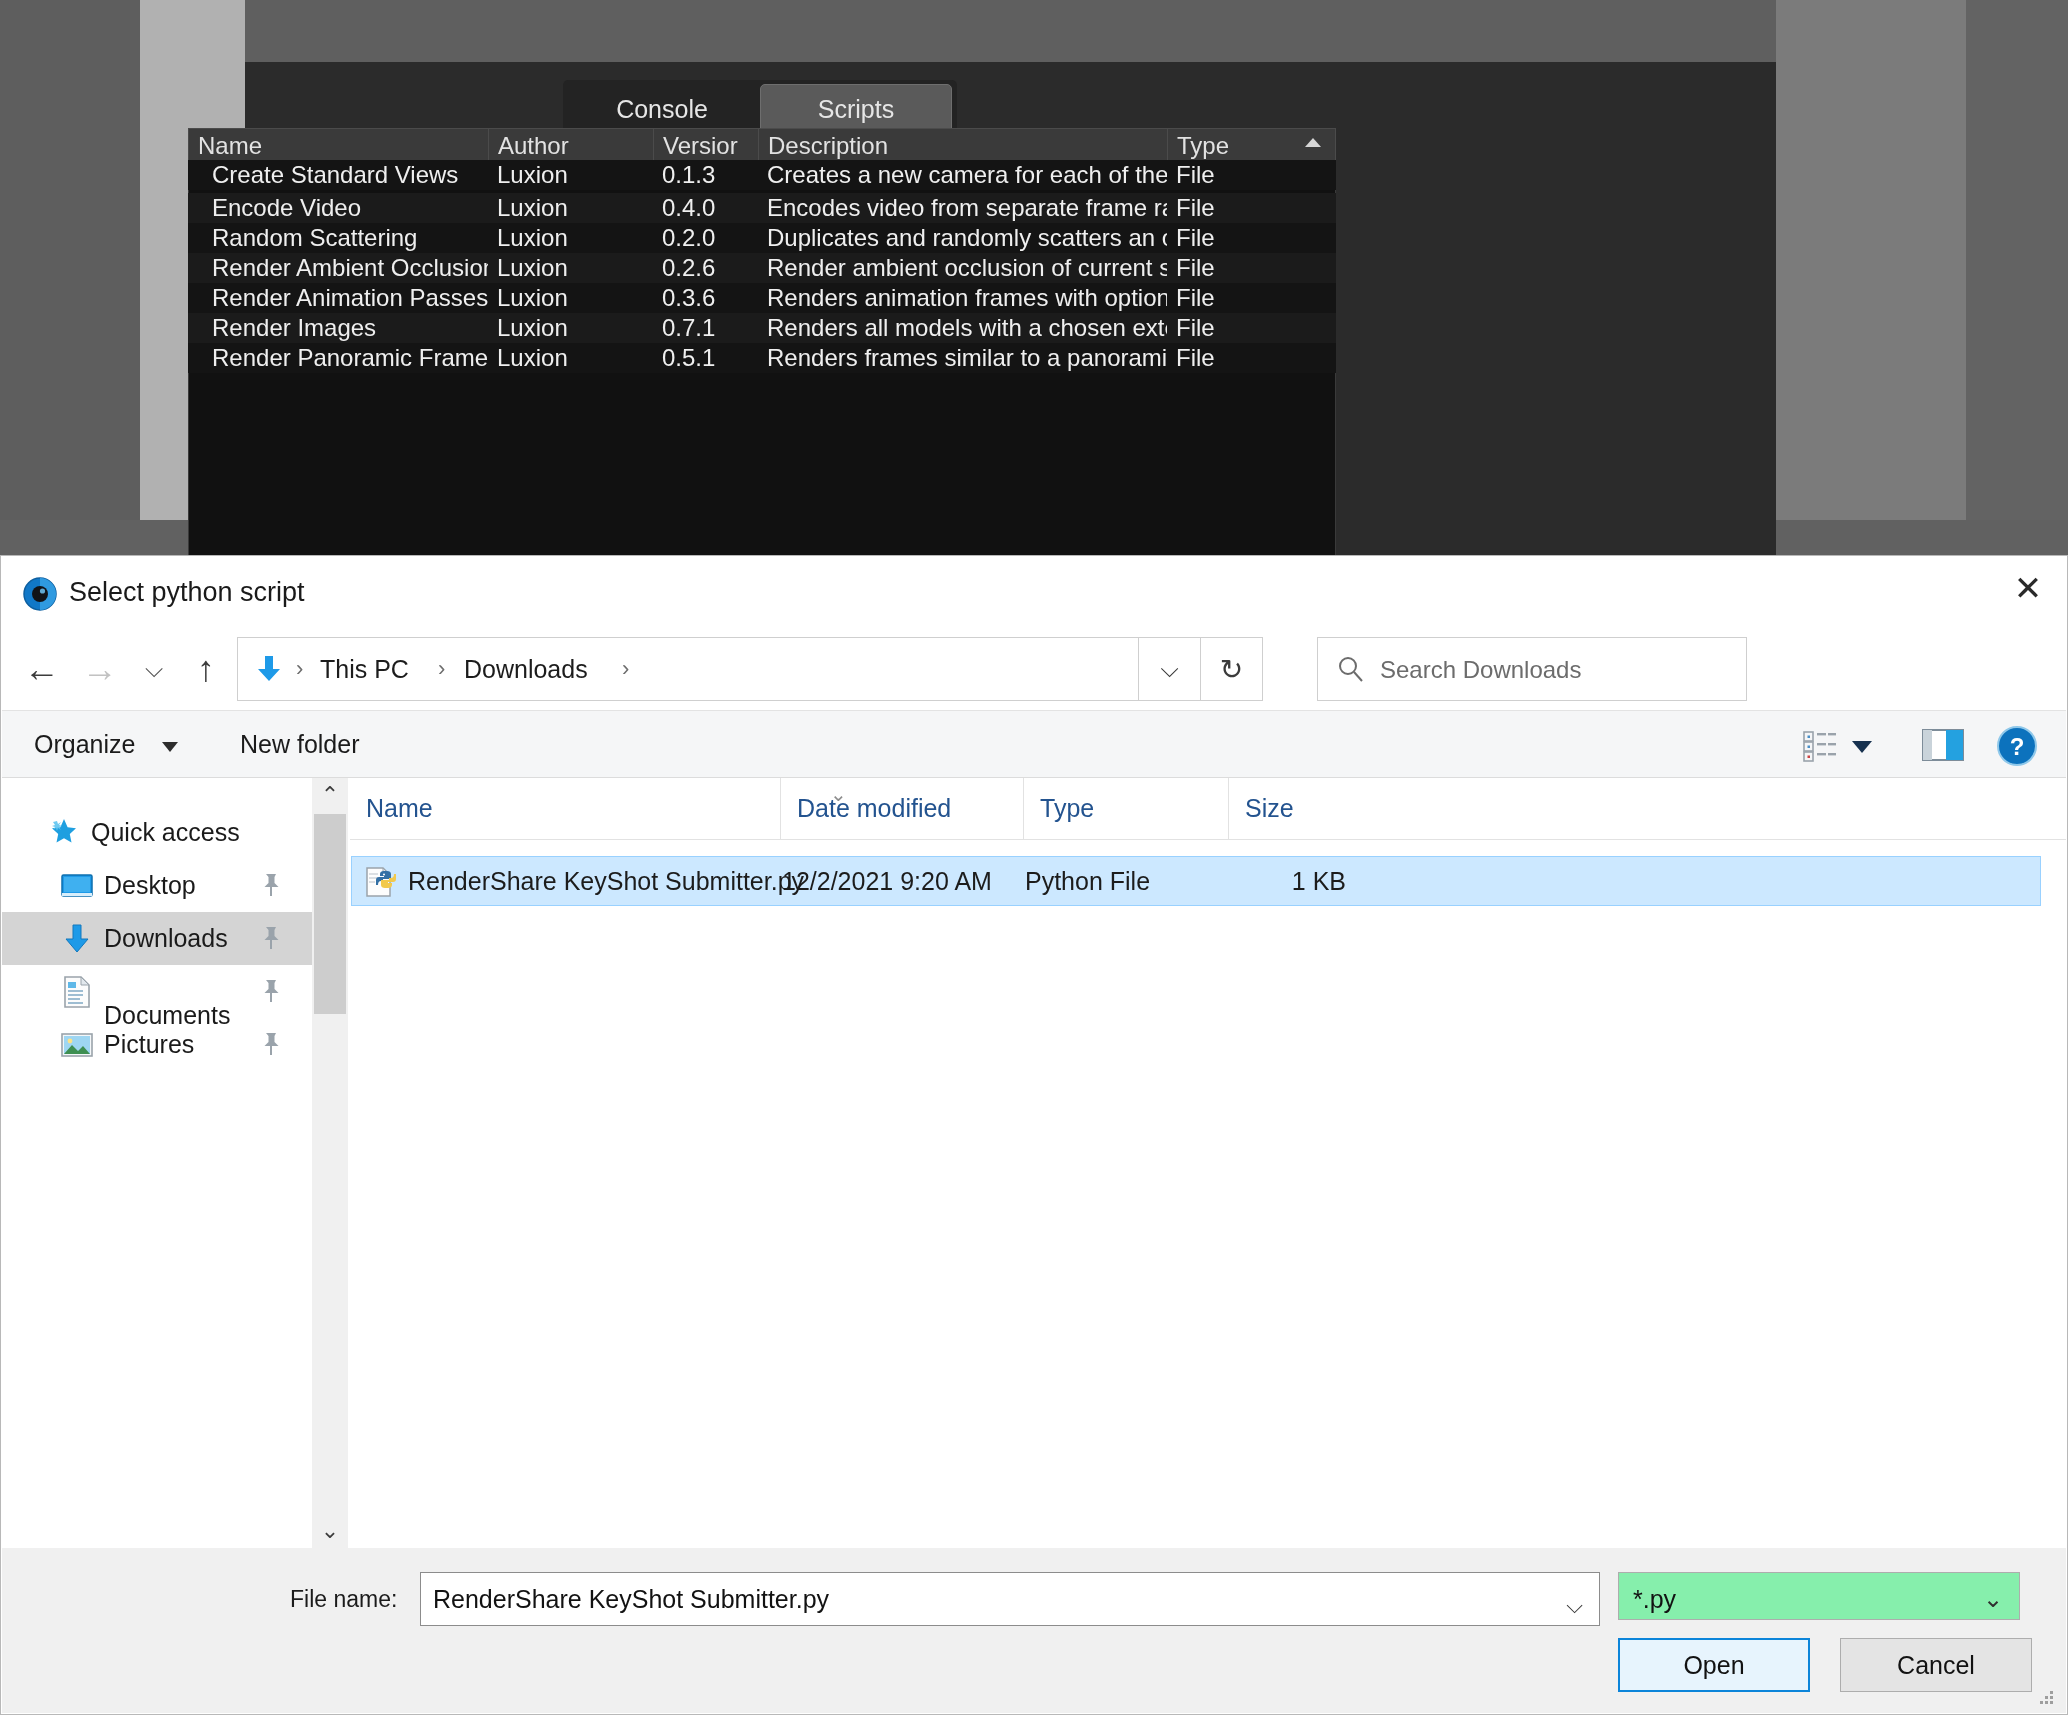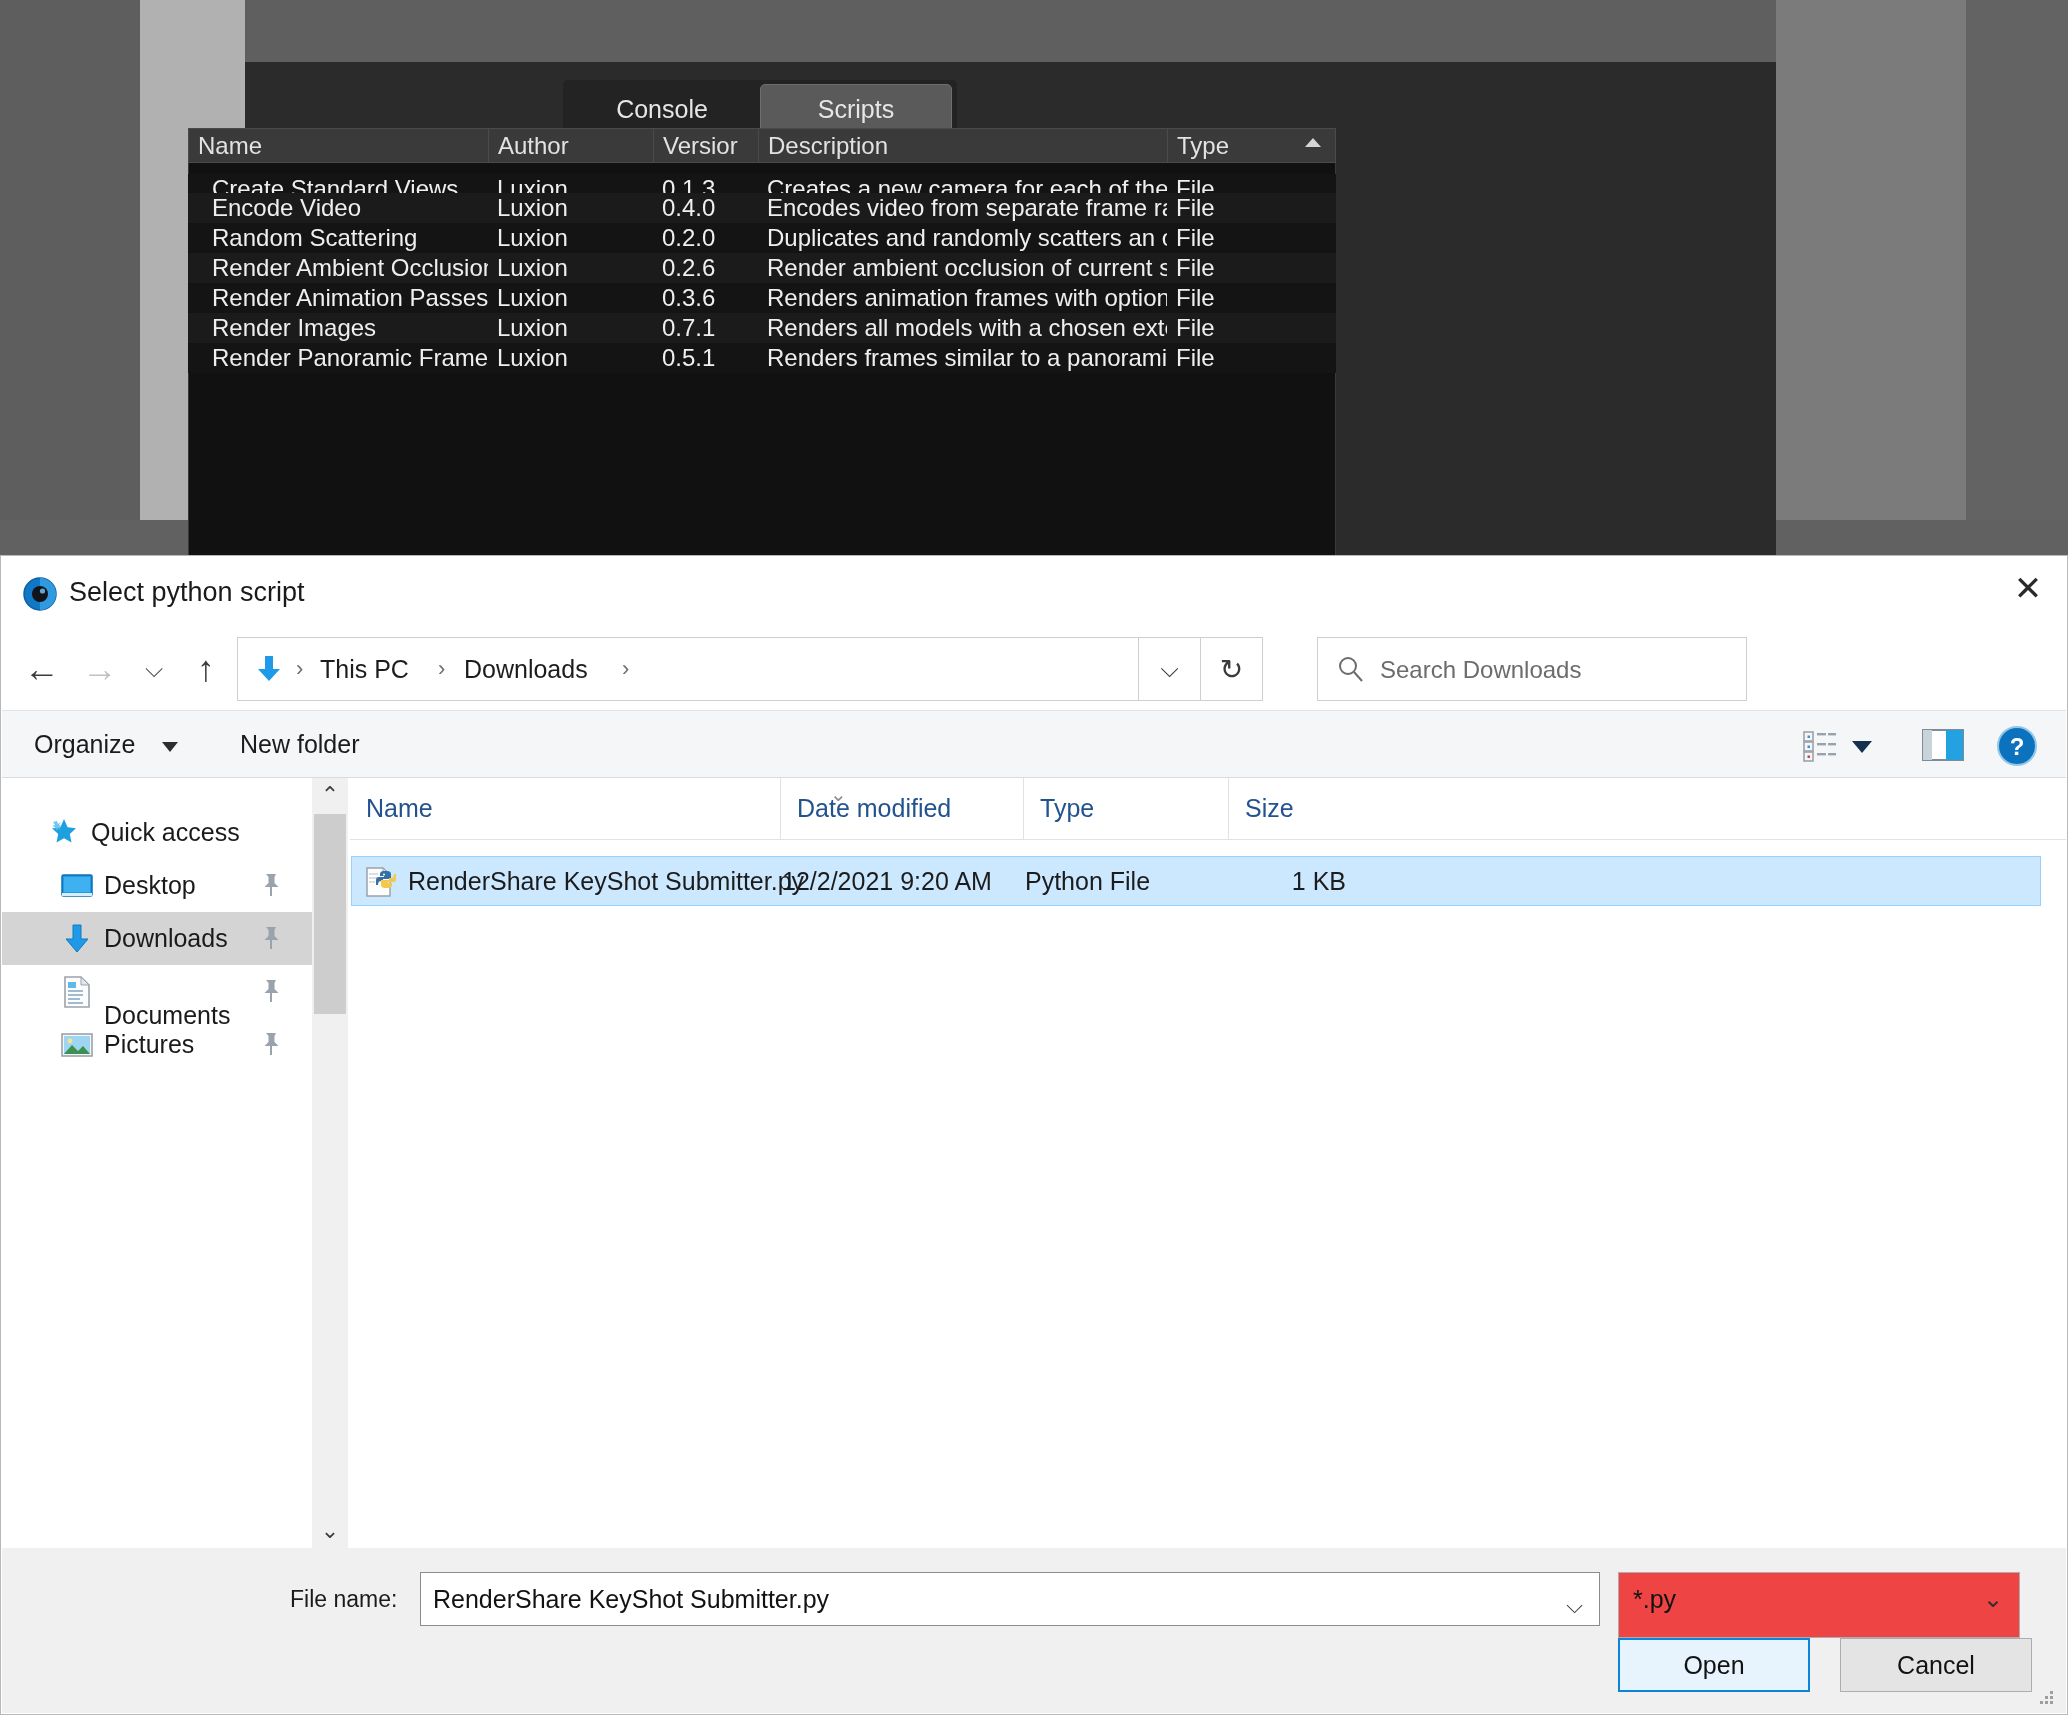--- a/index.html
+++ b/index.html
@@ -192,22 +192,22 @@
   #fn-label { position:absolute; left:288px; top:38px; font-size:23px; color:#1b1b1b; }
   #fn-input {
     position:absolute; left:418px; top:24px; width:1180px; height:54px;
     background:#ffffff; border:1px solid #8c8c8c; box-sizing:border-box;
   }
   #fn-value { position:absolute; left:12px; top:12px; font-size:25px; color:#121212; }
   #fn-caret {
     position:absolute; right:16px; top:20px; font-size:22px; color:#3a3a3a;
   }
   #filter-combo {
-    position:absolute; left:1616px; top:24px; width:402px; height:66px;
-    background:#ef4444; border:1px solid #adadad; box-sizing:border-box;
+    position:absolute; left:1616px; top:24px; width:402px; height:48px;
+    background:#86efac; border:1px solid #adadad; box-sizing:border-box;
   }
   #filter-value { position:absolute; left:14px; top:12px; font-size:25px; color:#121212; }
   #filter-caret { position:absolute; right:16px; top:12px; font-size:24px; color:#2f2f2f; }
   .dlg-btn {
     position:absolute; top:90px; height:54px; width:192px;
     display:flex; align-items:center; justify-content:center;
     font-size:25px; color:#121212; box-sizing:border-box;
   }
   #btn-open { left:1616px; background:#e7f4fd; border:2px solid #0b84d9; }
   #btn-cancel { left:1838px; background:#e4e4e4; border:1px solid #adadad; }
@@ -237,21 +237,21 @@
         <div id="sc-listbg"></div>
         <div id="sc-header">
           <div class="sc-hcell" style="left:0;width:300px;">Name</div>
           <div class="sc-hcell" style="left:300px;width:165px;">Author</div>
           <div class="sc-hcell" style="left:465px;width:105px;">Versior</div>
           <div class="sc-hcell" style="left:570px;width:409px;">Description</div>
           <div class="sc-hcell" style="left:979px;width:169px;border-right:none;">Type</div>
           <div id="sc-sortarrow"></div>
         </div>
         <div id="sc-rows">
-            <div class="sc-row even" style="top: 46px;">
+            <div class="sc-row even" style="top: 32px;">
               <div class="sc-cell indent" style="left: 0px; width: 300px;">Create Standard Views</div>
               <div class="sc-cell " style="left: 300px; width: 165px;">Luxion</div>
               <div class="sc-cell " style="left: 465px; width: 105px;">0.1.3</div>
               <div class="sc-cell " style="left: 570px; width: 409px;">Creates a new camera for each of the 7 stan...</div>
               <div class="sc-cell " style="left: 979px; width: 169px;">File</div>
             </div>
             <div class="sc-row odd" style="top: 65px;">
               <div class="sc-cell indent" style="left: 0px; width: 300px;">Encode Video</div>
               <div class="sc-cell " style="left: 300px; width: 165px;">Luxion</div>
               <div class="sc-cell " style="left: 465px; width: 105px;">0.4.0</div>

